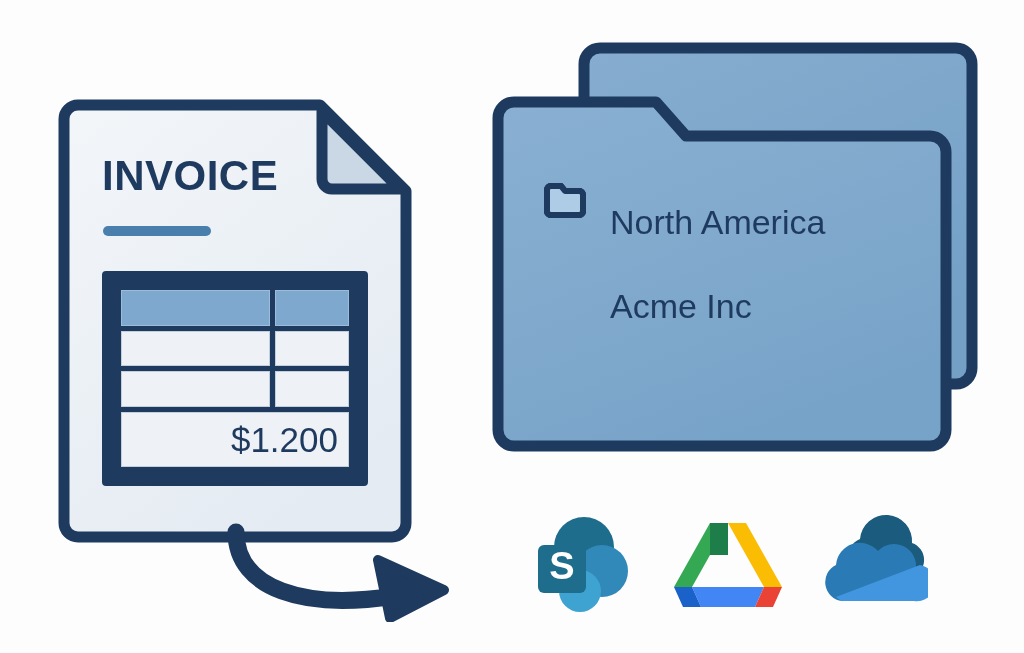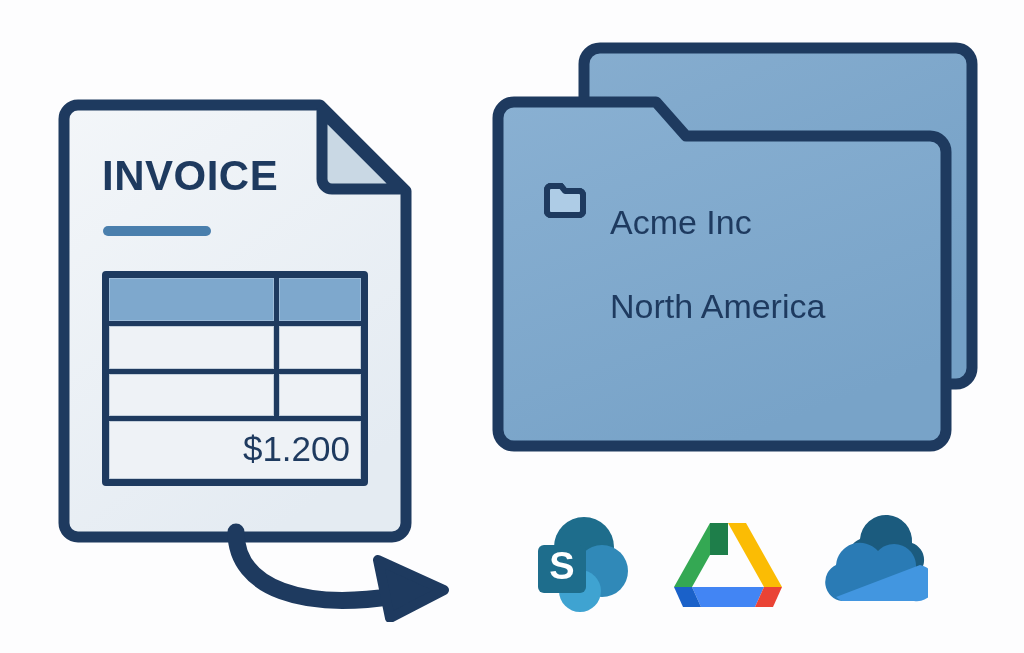--- a/index.html
+++ b/index.html
@@ -57,21 +57,21 @@
     top: 172px;
     width: 266px;
     height: 215px;
     border: 7px solid #1e3a5f;
     border-radius: 4px;
     background: #1e3a5f;
     box-sizing: border-box;
     display: flex;
     flex-direction: column;
     gap: 5px;
-    padding: 0;
+    padding: 12px;
   }
   .tbl-row {
     display: flex;
     gap: 5px;
     flex: 1;
   }
   .tbl-cell {
     background: #eef2f6;
     border: 1px solid #c3cfdb;
     box-sizing: border-box;
@@ -238,30 +238,30 @@
     </svg>
 
     <div id="folder-list">
 
       <div class="folder-item">
         <span class="fi-icon">
           <svg width="46" height="40" viewBox="0 0 46 40">
             <path d="M 5 10 A 4 4 0 0 1 9 6 L 19 6 L 23 11 L 37 11 A 4 4 0 0 1 41 15 L 41 31 A 4 4 0 0 1 37 35 L 9 35 A 4 4 0 0 1 5 31 Z" fill="#aecce6" stroke="#1e3a5f" stroke-width="6" stroke-linejoin="round"></path>
           </svg>
         </span>
-        <span class="fi-label">Acme Inc</span>
+        <span class="fi-label">North America</span>
       </div>
 
       <div class="folder-item">
         <span class="fi-icon">
           <svg width="46" height="40" viewBox="0 0 46 40">
             <path d="M 5 10 A 4 4 0 0 1 9 6 L 19 6 L 23 11 L 37 11 A 4 4 0 0 1 41 15 L 41 31 A 4 4 0 0 1 37 35 L 9 35 A 4 4 0 0 1 5 31 Z" fill="#aecce6" stroke="#1e3a5f" stroke-width="6" stroke-linejoin="round"></path>
           </svg>
         </span>
-        <span class="fi-label">North America</span>
+        <span class="fi-label">Acme Inc</span>
       </div>
 
       <div class="folder-item">
         <span class="fi-icon">
           <svg width="46" height="40" viewBox="0 0 46 40">
             <path d="M 5 10 A 4 4 0 0 1 9 6 L 19 6 L 23 11 L 37 11 A 4 4 0 0 1 41 15 L 41 31 A 4 4 0 0 1 37 35 L 9 35 A 4 4 0 0 1 5 31 Z" fill="#aecce6" stroke="#1e3a5f" stroke-width="6" stroke-linejoin="round"></path>
           </svg>
         </span>
       </div>
 

